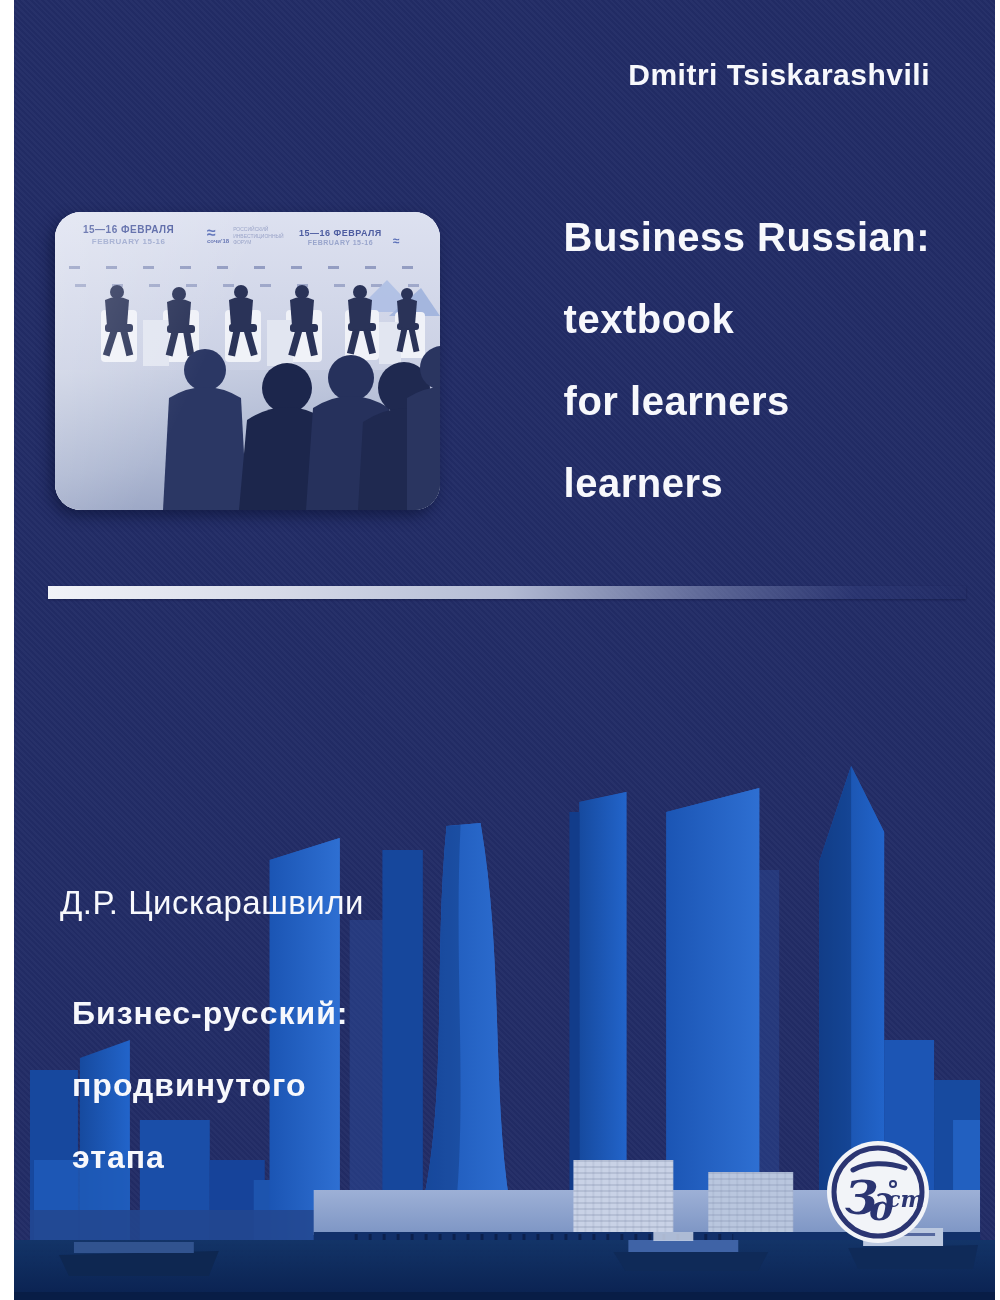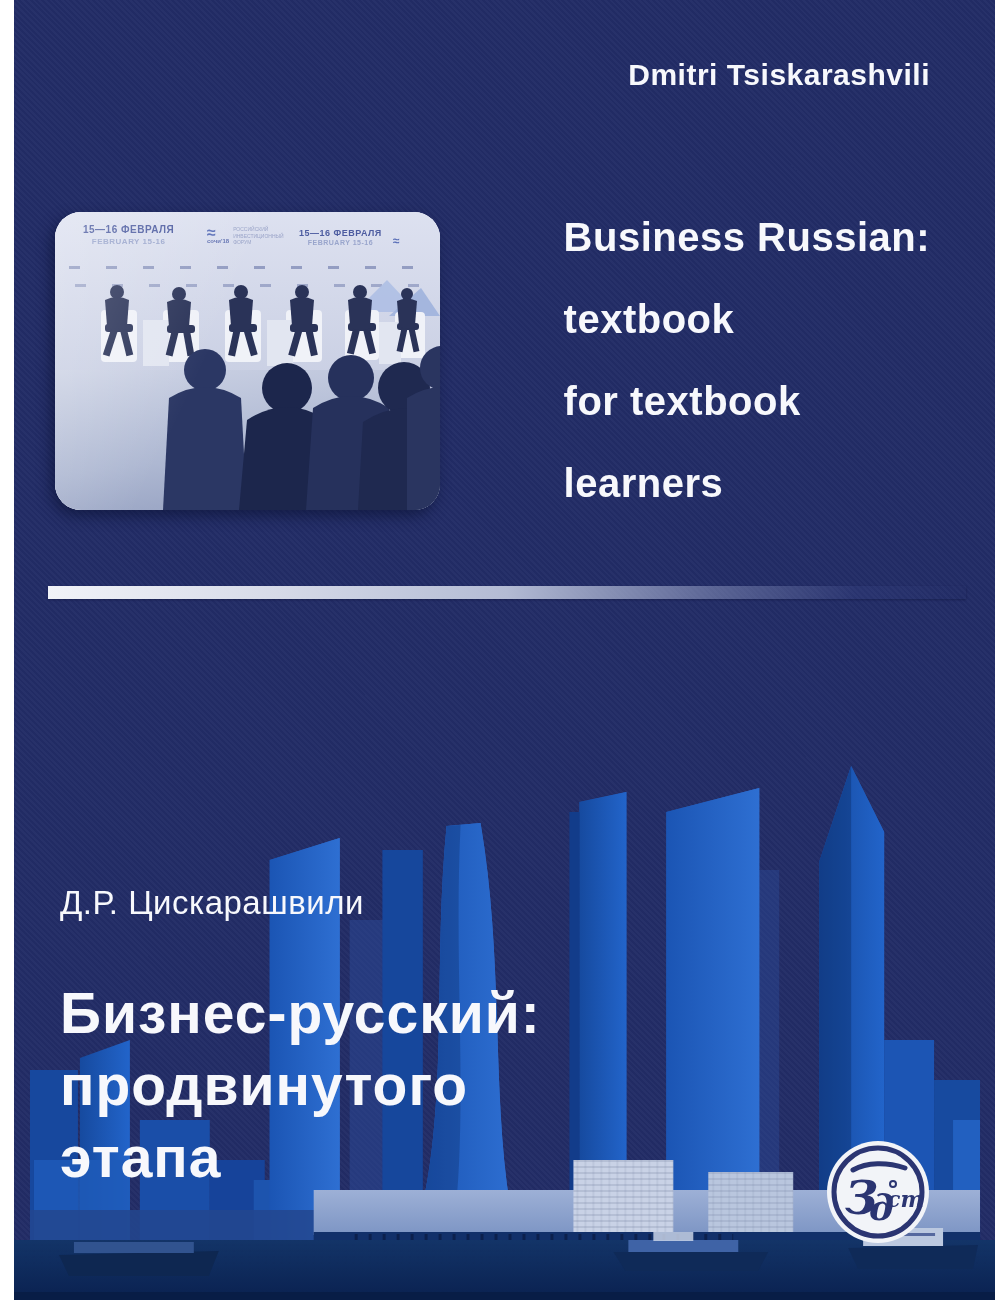--- a/index.html
+++ b/index.html
@@ -55,22 +55,22 @@
   }
   .title-en{
     position:absolute;top:196px;right:65px;
     font-size:40px;font-weight:bold;color:#f7f8fc;line-height:82px;letter-spacing:.5px;
   }
   .author-ru{
     position:absolute;left:46px;top:884px;
     font-size:33px;font-weight:normal;color:#f7f8fc;letter-spacing:.5px;
   }
   .title-ru{
-    position:absolute;left:46px;top:977px;
-    font-size:57px;font-weight:bold;color:#f7f8fc;line-height:72px;letter-spacing:1px;
+    position:absolute;left:58px;top:977px;
+    font-size:32px;font-weight:bold;color:#f7f8fc;line-height:72px;letter-spacing:1px;
   }
   
   .publisher-logo{position:absolute;left:809px;top:1137px;width:110px;height:110px;}
   .logo-serif{font-family:"DejaVu Serif", serif;font-style:italic;font-weight:bold;fill:#2b3572;}
 </style>
 </head>
 <body>
 
 <div class="cover">
 
@@ -292,21 +292,21 @@
       </g>
     </svg>
     <div class="gloss"></div>
   </div>
 
   <div class="author-en">Dmitri Tsiskarashvili</div>
 
   <div class="title-en">
     <div>Business Russian:</div>
     <div>textbook</div>
-    <div>for textbook</div>
+    <div>for learners</div>
     <div>learners</div>
   </div>
 
   <div class="divider"></div>
 
   <div class="author-ru">Д.Р. Цискарашвили</div>
 
   <div class="title-ru">
     <div>Бизнес-русский:</div>
     <div>продвинутого</div>

